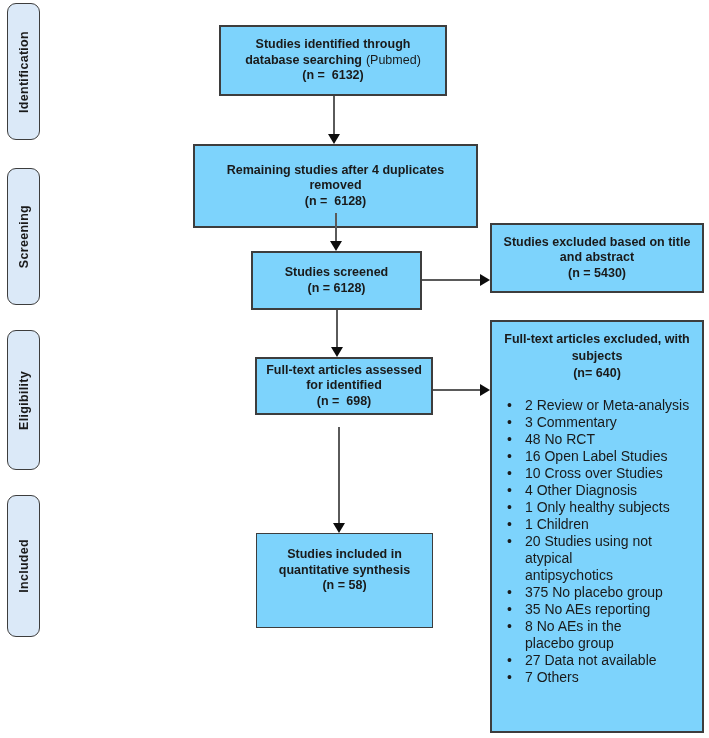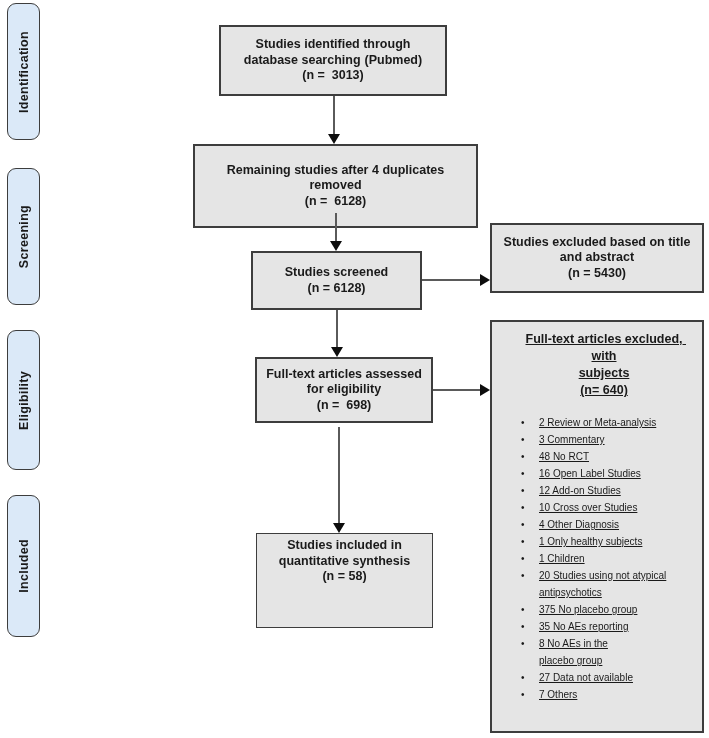--- a/index.html
+++ b/index.html
@@ -31,65 +31,64 @@
     transform: rotate(180deg);
     font-weight: bold;
     font-size: 12.5px;
     letter-spacing: 0.3px;
     white-space: nowrap;
   }
 
   
   .fbox {
     position: absolute;
-    background: #e5e5e5;
+    background: #7dd3fc;
     border: 2px solid #3d3d3d;
     box-sizing: border-box;
     display: flex;
     flex-direction: column;
     align-items: center;
     justify-content: center;
     text-align: center;
     font-size: 12.5px;
     font-weight: bold;
     line-height: 15.5px;
   }
   .fbox .line { white-space: pre-wrap; }
-  .fbox .reg { font-weight: bold; margin-left: 4px; margin-top: 9px; }
+  .fbox .reg { font-weight: normal; margin-left: 4px; margin-top: 9px; }
 
   #box-included-quant {
     justify-content: flex-start;
-    padding-top: 4px;
+    padding-top: 13px;
     text-align: right;
   }
 
   
   #box-excluded-fulltext {
     justify-content: flex-start;
     align-items: stretch;
     text-align: left;
-    padding: 9px 6px 6px 20px;
-    text-decoration: underline;
+    padding: 9px 6px 6px 6px;
   }
   #box-excluded-fulltext .title {
     text-align: center;
     font-weight: bold;
     line-height: 17px;
     white-space: pre-wrap;
   }
   #box-excluded-fulltext ul {
     margin: 15px 0 0 0;
     padding: 0;
     list-style: none;
   }
   #box-excluded-fulltext li {
     position: relative;
     padding-left: 27px;
     font-weight: normal;
-    font-size: 10px;
+    font-size: 14px;
     line-height: 17px;
     white-space: pre-wrap;
   }
   #box-excluded-fulltext li::before {
     content: "\2022";
     position: absolute;
     left: 9px;
     top: 0;
   }
 
@@ -148,37 +147,37 @@
   <div class="stage" style="top:330px;height:140px;">
     <span class="vtext">Eligibility</span>
   </div>
   <div class="stage" style="top:495px;height:142px;">
     <span class="vtext">Included</span>
   </div>
 
   <div class="fbox" style="left:219px;top:25px;width:228px;height:71px;">
     <div class="line">Studies identified through</div>
     <div class="line"><span>database searching</span><span class="reg">(Pubmed)</span></div>
-    <div class="line">(n =  3013)</div>
+    <div class="line">(n =  6132)</div>
   </div>
 
   <div class="fbox" style="left:193px;top:144px;width:285px;height:84px;">
     <div class="line">Remaining studies after 4 duplicates</div>
     <div class="line">removed</div>
     <div class="line">(n =  6128)</div>
   </div>
 
   <div class="fbox" style="left:251px;top:251px;width:171px;height:59px;">
     <div class="line">Studies screened</div>
     <div class="line">(n = 6128)</div>
   </div>
 
-  <div class="fbox" style="left:255px;top:357px;width:178px;height:66px;">
+  <div class="fbox" style="left:255px;top:357px;width:178px;height:58px;">
     <div class="line">Full-text articles assessed</div>
-    <div class="line">for eligibility</div>
+    <div class="line">for identified</div>
     <div class="line">(n =  698)</div>
   </div>
 
   <div class="fbox" id="box-included-quant" style="left:256px;top:533px;width:177px;height:95px;border-width:1.5px;">
     <div class="line">Studies included in</div>
     <div class="line">quantitative synthesis</div>
     <div class="line">(n = 58)</div>
   </div>
 
   <div class="fbox" style="left:490px;top:223px;width:214px;height:70px;">
@@ -189,21 +188,20 @@
 
   <div class="fbox" id="box-excluded-fulltext" style="left:490px;top:320px;width:214px;height:413px;">
     <div class="title">Full-text articles excluded, with</div>
     <div class="title">subjects</div>
     <div class="title">(n= 640)</div>
     <ul>
       <li>2 Review or Meta-analysis</li>
       <li>3 Commentary</li>
       <li>48 No RCT</li>
       <li>16 Open Label Studies</li>
-      <li>12 Add-on Studies</li>
       <li>10 Cross over Studies</li>
       <li>4 Other Diagnosis</li>
       <li>1 Only healthy subjects</li>
       <li>1 Children</li>
       <li>20 Studies using not atypical
 antipsychotics</li>
       <li>375 No placebo group</li>
       <li>35 No AEs reporting</li>
       <li>8 No AEs in the
 placebo group</li>

